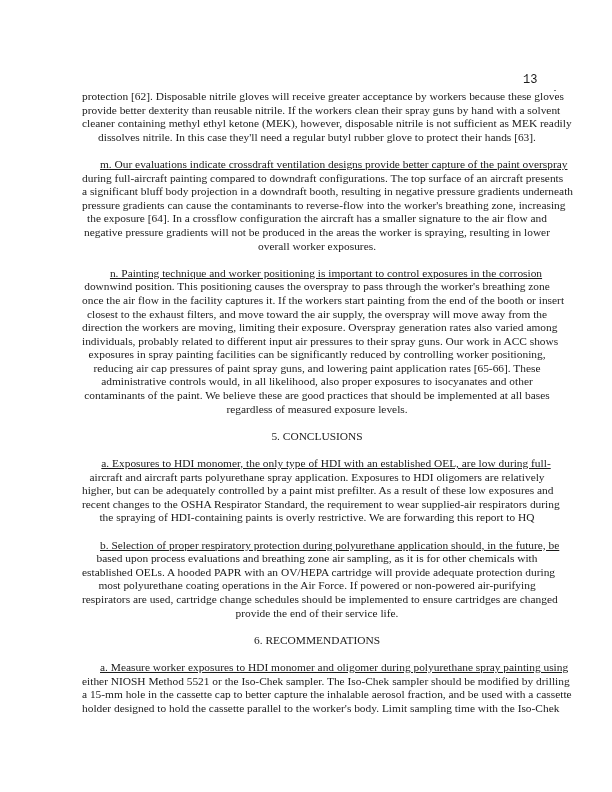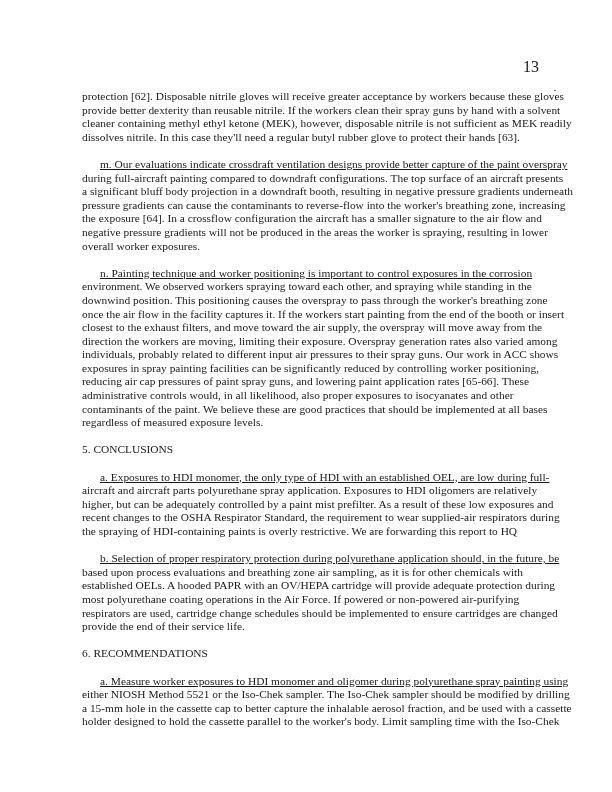--- a/index.html
+++ b/index.html
@@ -1,20 +1,20 @@
 <!DOCTYPE html>
 <html><head>
 <meta charset="utf-8">
 <style>
   html, body { margin: 0; padding: 0; background: #ffffff; }
   body { width: 612px; height: 792px; position: relative; overflow: hidden;
          font-family: "Liberation Serif", "DejaVu Serif", serif; color: #1a1a1a; }
-  .page-number { position: absolute; top: 58px; left: 523px; font-size: 16px; }
+  .page-number { position: absolute; top: 73px; left: 523px; font-size: 12px; font-family: Liberation Mono, monospace; }
   .speck { position: absolute; top: 90px; left: 554px; width: 2px; height: 1px; background: #777; }
-  .content { position: absolute; top: 90px; left: 82px; width: 470px; font-size: 11.4px; line-height: 13.6px; }
+  .content { position: absolute; top: 90px; left: 82px; width: 470px; font-size: 11.4px; line-height: 13.6px; text-align: center; }
   .line { white-space: nowrap; display: block; }
   .para { margin: 0 0 13.6px 0; }
   .indent { padding-left: 18px; text-decoration: underline; }
   .heading { margin: 0 0 13.6px 0; }
 </style>
 </head>
 <body>
 
 <div class="page-number">13</div>
 <div class="speck"></div>
@@ -32,21 +32,20 @@
     <span class="line">during full-aircraft painting compared to downdraft configurations.  The top surface of an aircraft presents</span>
     <span class="line">a significant bluff body projection in a downdraft booth, resulting in negative pressure gradients underneath</span>
     <span class="line">pressure gradients can cause the contaminants to reverse-flow into the worker's breathing zone, increasing</span>
     <span class="line">the exposure [64].  In a crossflow configuration the aircraft has a smaller signature to the air flow and</span>
     <span class="line">negative pressure gradients will not be produced in the areas the worker is spraying, resulting in lower</span>
     <span class="line">overall worker exposures.</span>
   </div>
 
   <div class="para">
     <span class="line indent">n.  Painting technique and worker positioning is important to control exposures in the corrosion</span>
-    <span class="line">environment.  We observed workers spraying toward each other, and spraying while standing in the</span>
     <span class="line">downwind position.  This positioning causes the overspray to pass through the worker's breathing zone</span>
     <span class="line">once the air flow in the facility captures it.  If the workers start painting from the end of the booth or insert</span>
     <span class="line">closest to the exhaust filters, and move toward the air supply, the overspray will move away from the</span>
     <span class="line">direction the workers are moving, limiting their exposure.  Overspray generation rates also varied among</span>
     <span class="line">individuals, probably related to different input air pressures to their spray guns.  Our work in ACC shows</span>
     <span class="line">exposures in spray painting facilities can be significantly reduced by controlling worker positioning,</span>
     <span class="line">reducing air cap pressures of paint spray guns, and lowering paint application rates [65-66].  These</span>
     <span class="line">administrative controls would, in all likelihood, also proper exposures to isocyanates and other</span>
     <span class="line">contaminants of the paint.  We believe these are good practices that should be implemented at all bases</span>
     <span class="line">regardless of measured exposure levels.</span>

